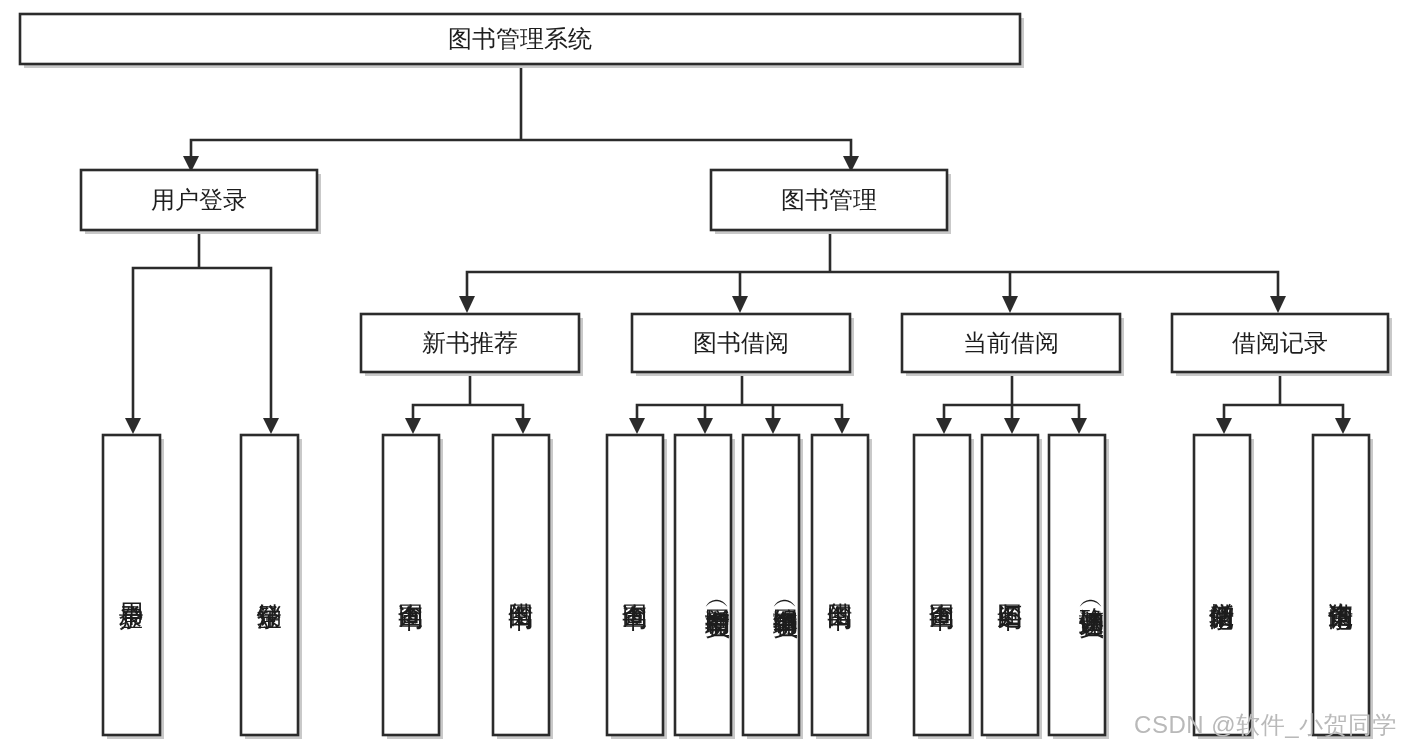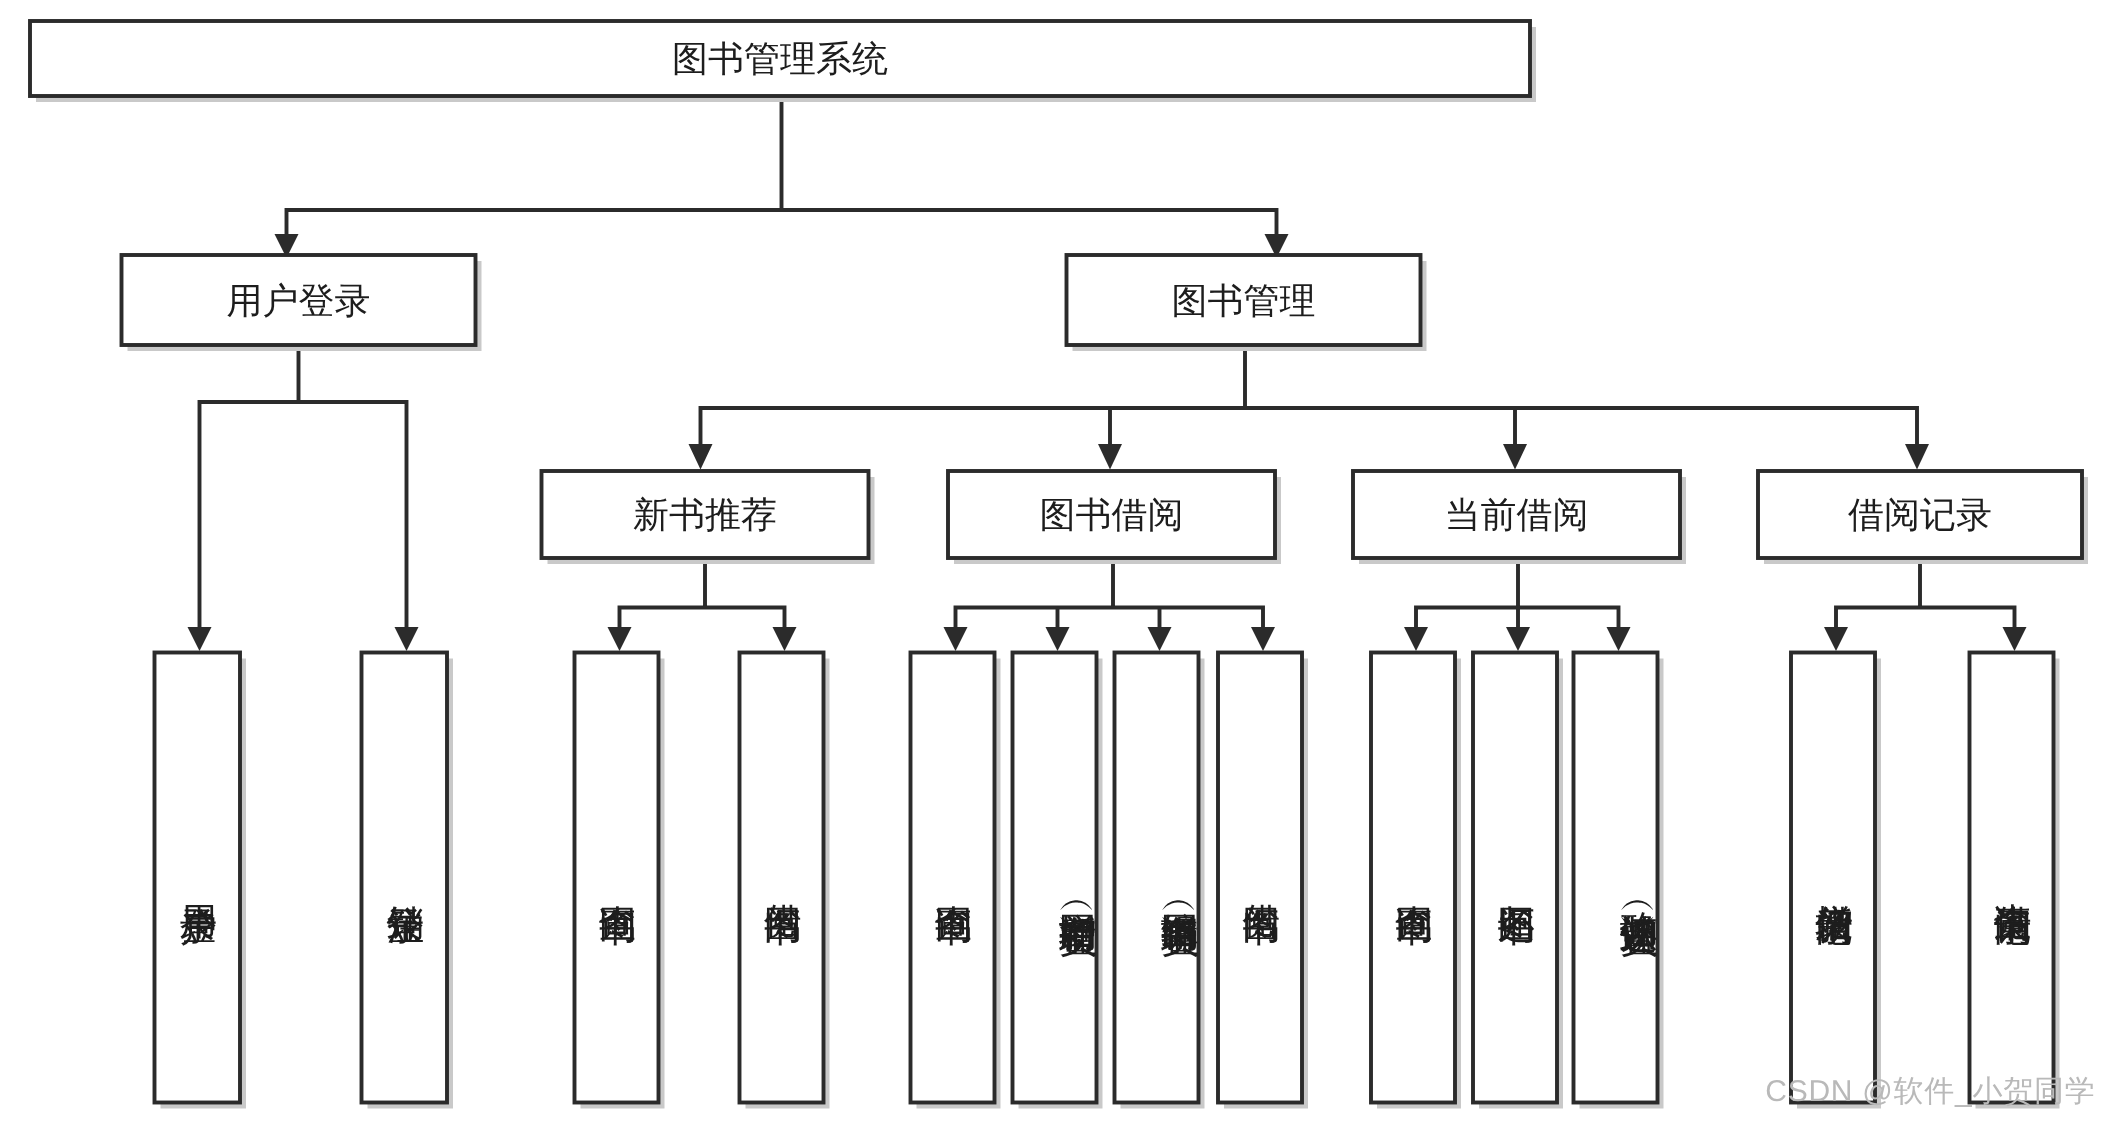--- a/index.html
+++ b/index.html
@@ -24,21 +24,21 @@
     letter-spacing:1px;
     white-space:nowrap;
     pointer-events:none;
   }
   .edge{fill:none;stroke:#2b2b2b;stroke-width:2.6;stroke-linecap:square;}
   .arrowhead{fill:#2b2b2b;stroke:none;}
 
   .watermark{
     position:absolute;right:8px;bottom:6px;
     font-family:"Liberation Sans","DejaVu Sans",sans-serif;
-    font-size:20px;color:#b9b9b9;letter-spacing:.5px;white-space:nowrap;
+    font-size:24px;color:#b9b9b9;letter-spacing:.5px;white-space:nowrap;
   }
 </style>
 </head>
 <body>
 
 <div id="stage">
 
   <svg id="tree" viewBox="0 0 1405 747">
     <defs>
       <marker id="arrow" viewBox="0 0 12 14" refX="6" refY="13" markerWidth="12" markerHeight="14" orient="auto-start-reverse">

